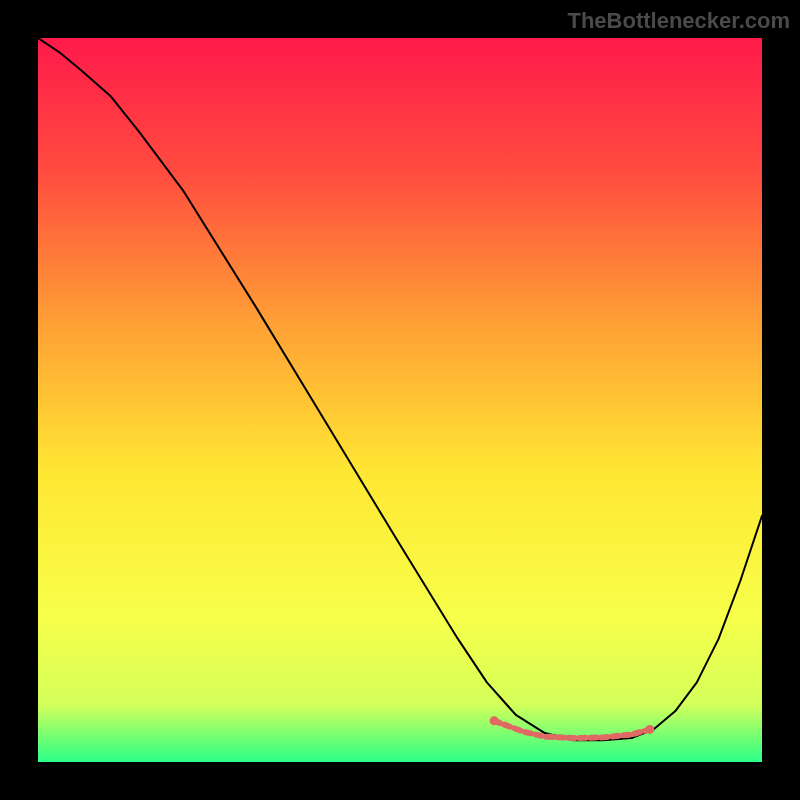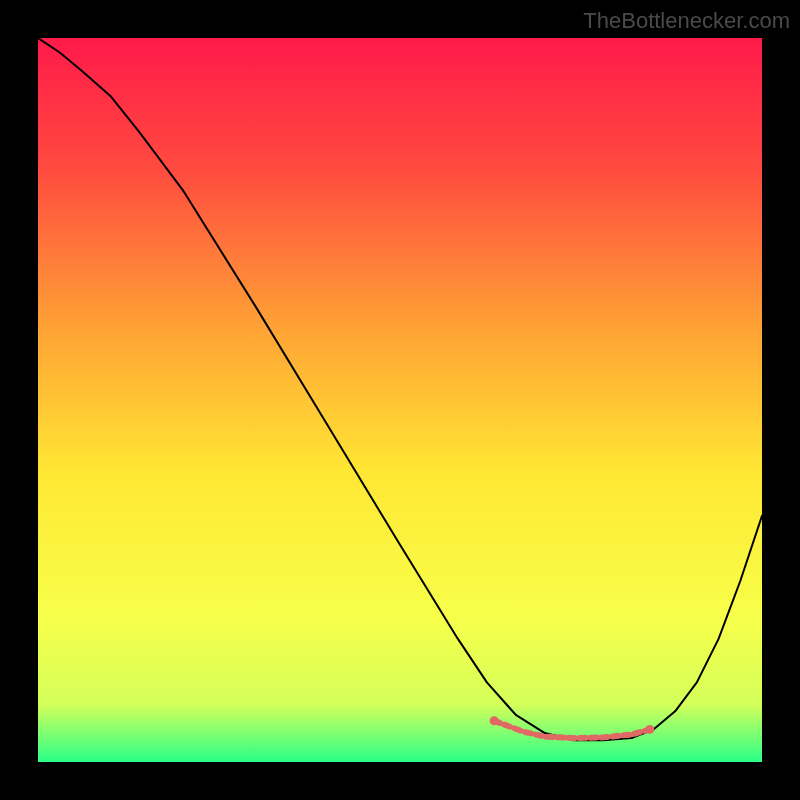--- a/index.html
+++ b/index.html
@@ -1,17 +1,17 @@
 <!DOCTYPE html>
 <html><head>
 <meta charset="utf-8">
 <style>
   * { margin: 0; padding: 0; box-sizing: border-box; }
   body { width: 800px; height: 800px; background: #000; position: relative; font-family: Arial, sans-serif; }
-  .watermark { position: absolute; top: 8px; right: 10px; color: #4a4a4a; font-size: 22px; font-weight: 400; z-index: 10; }
+  .watermark { position: absolute; top: 8px; right: 10px; color: #4a4a4a; font-size: 22px; font-weight: 700; z-index: 10; }
   .plot-area { position: absolute; top: 38px; left: 38px; width: 724px; height: 724px; }
   .gradient-bg { position: absolute; top: 0; left: 0; width: 100%; height: 100%; }
   .curve-layer { position: absolute; top: 0; left: 0; width: 100%; height: 100%; }
 </style>
 </head>
 <body>
 
 <div class="watermark">TheBottlenecker.com</div>
 
 <div class="plot-area">

